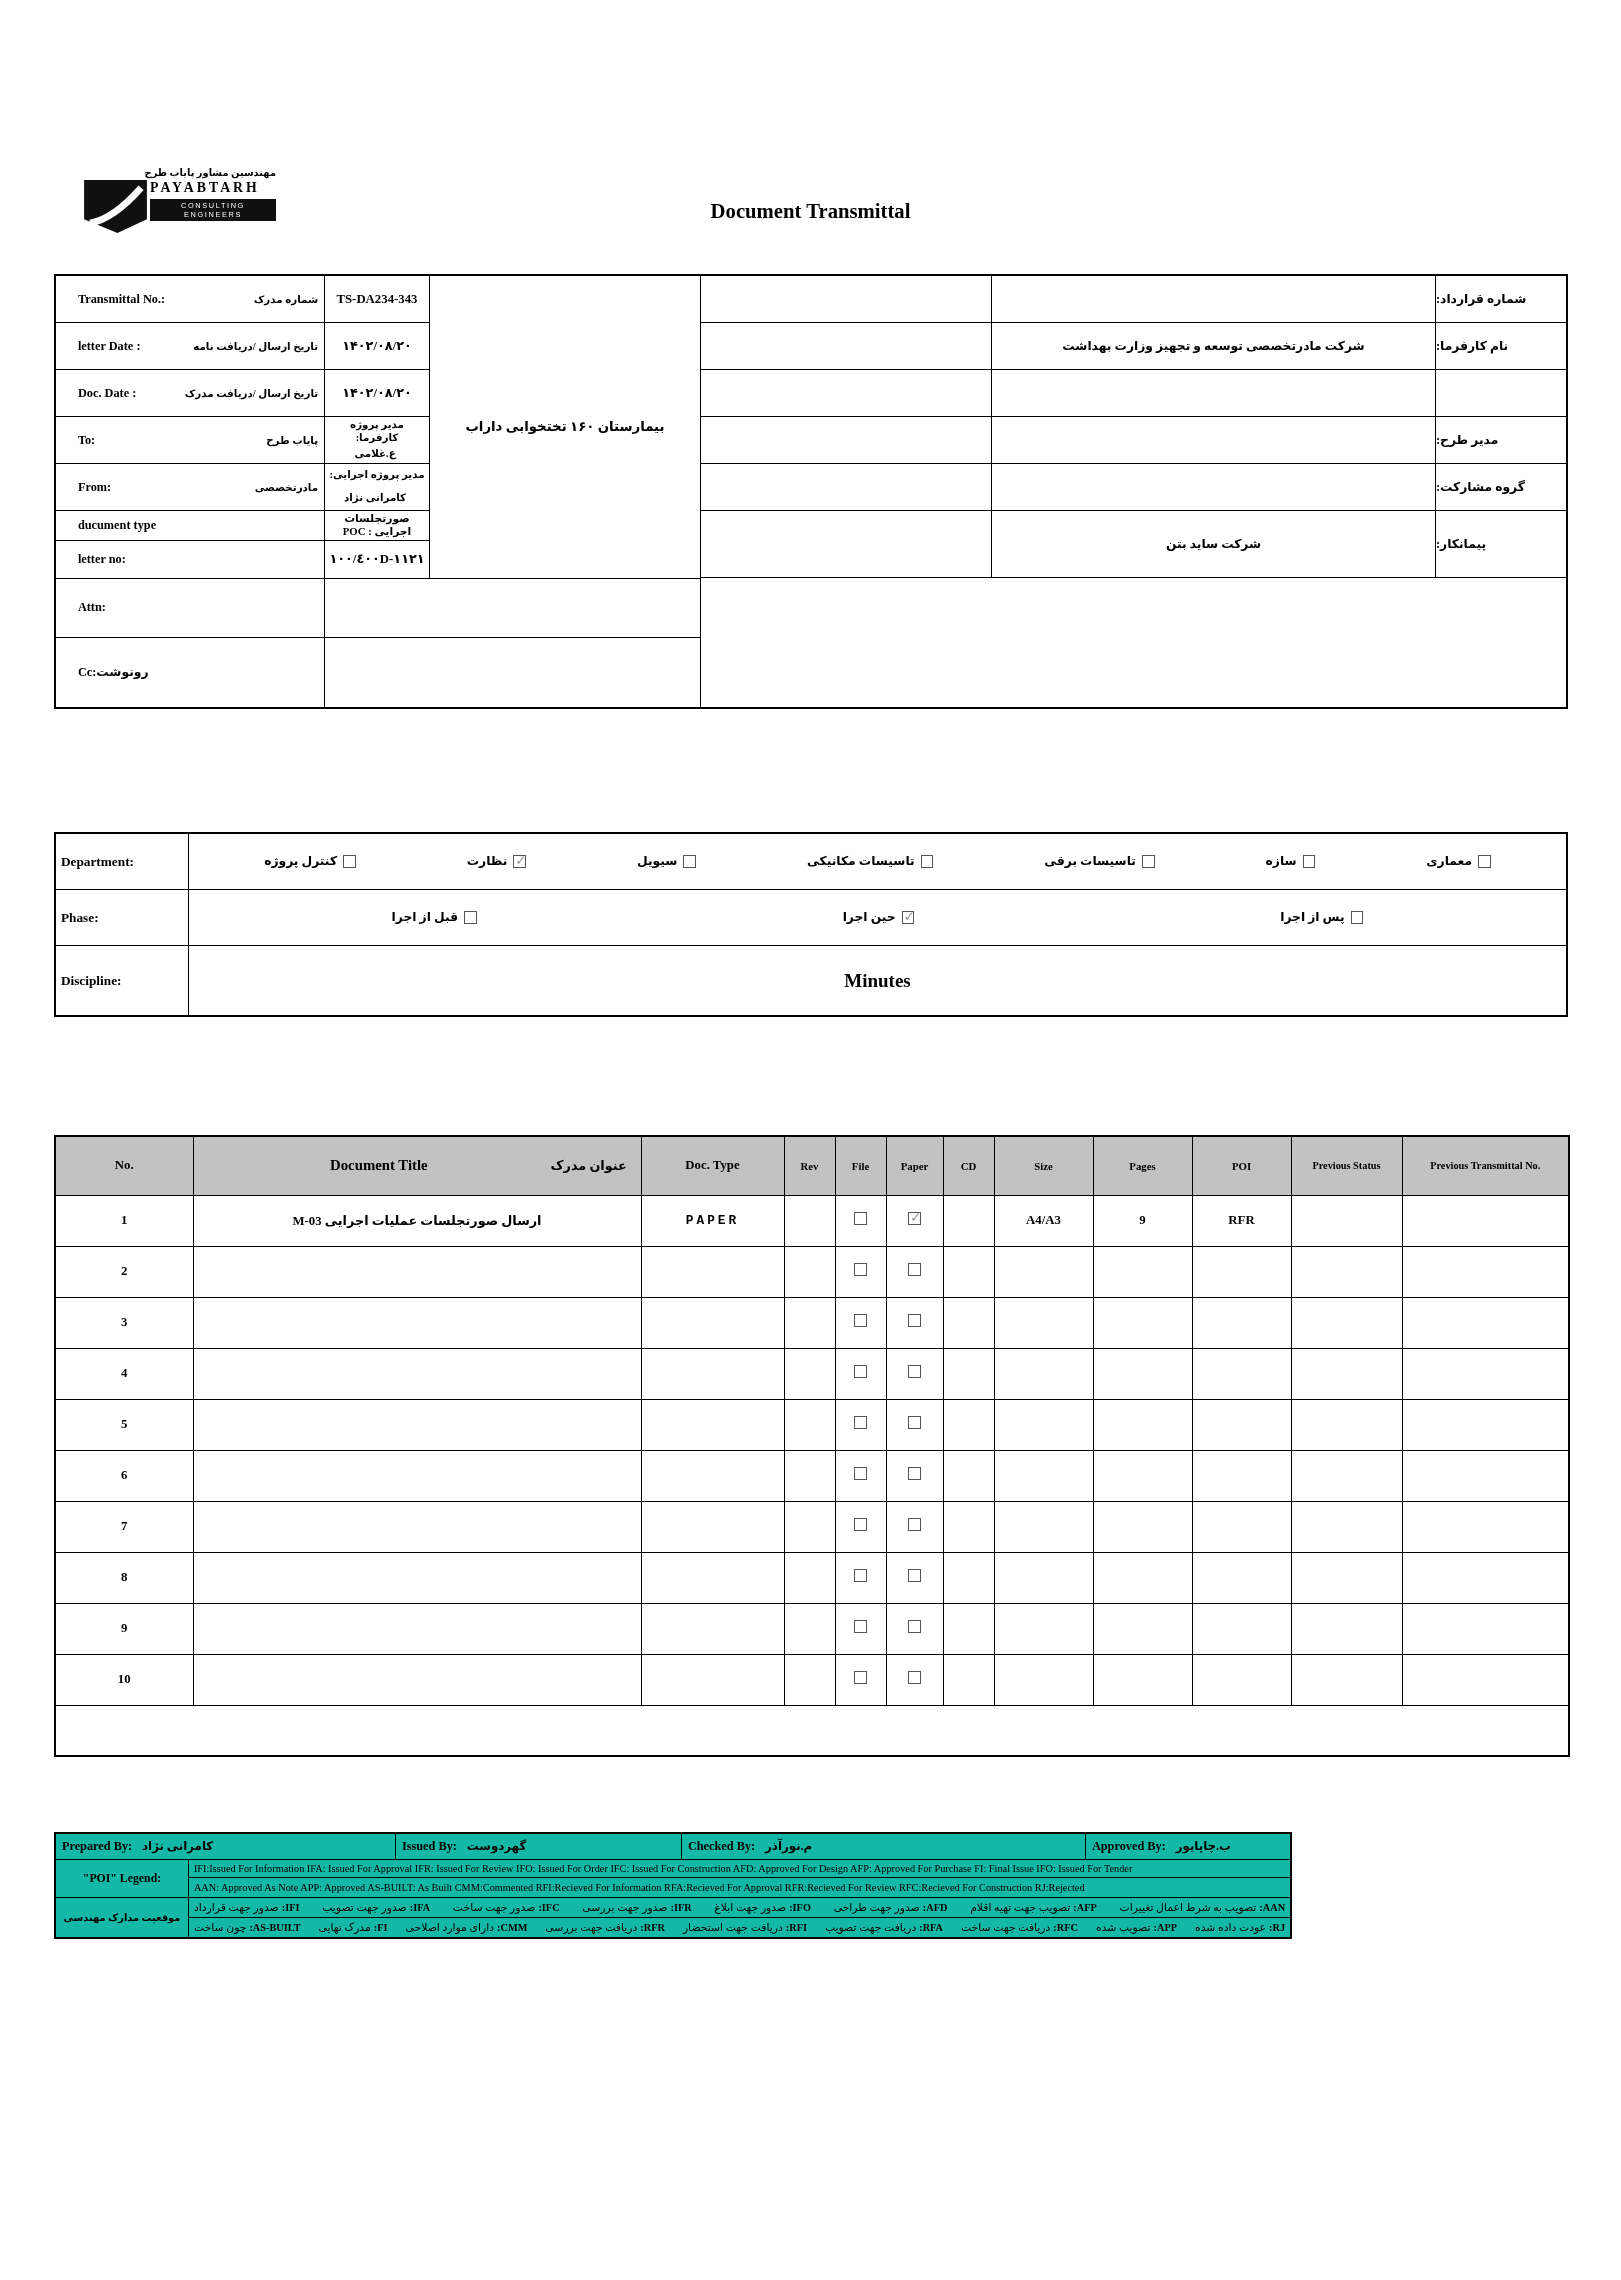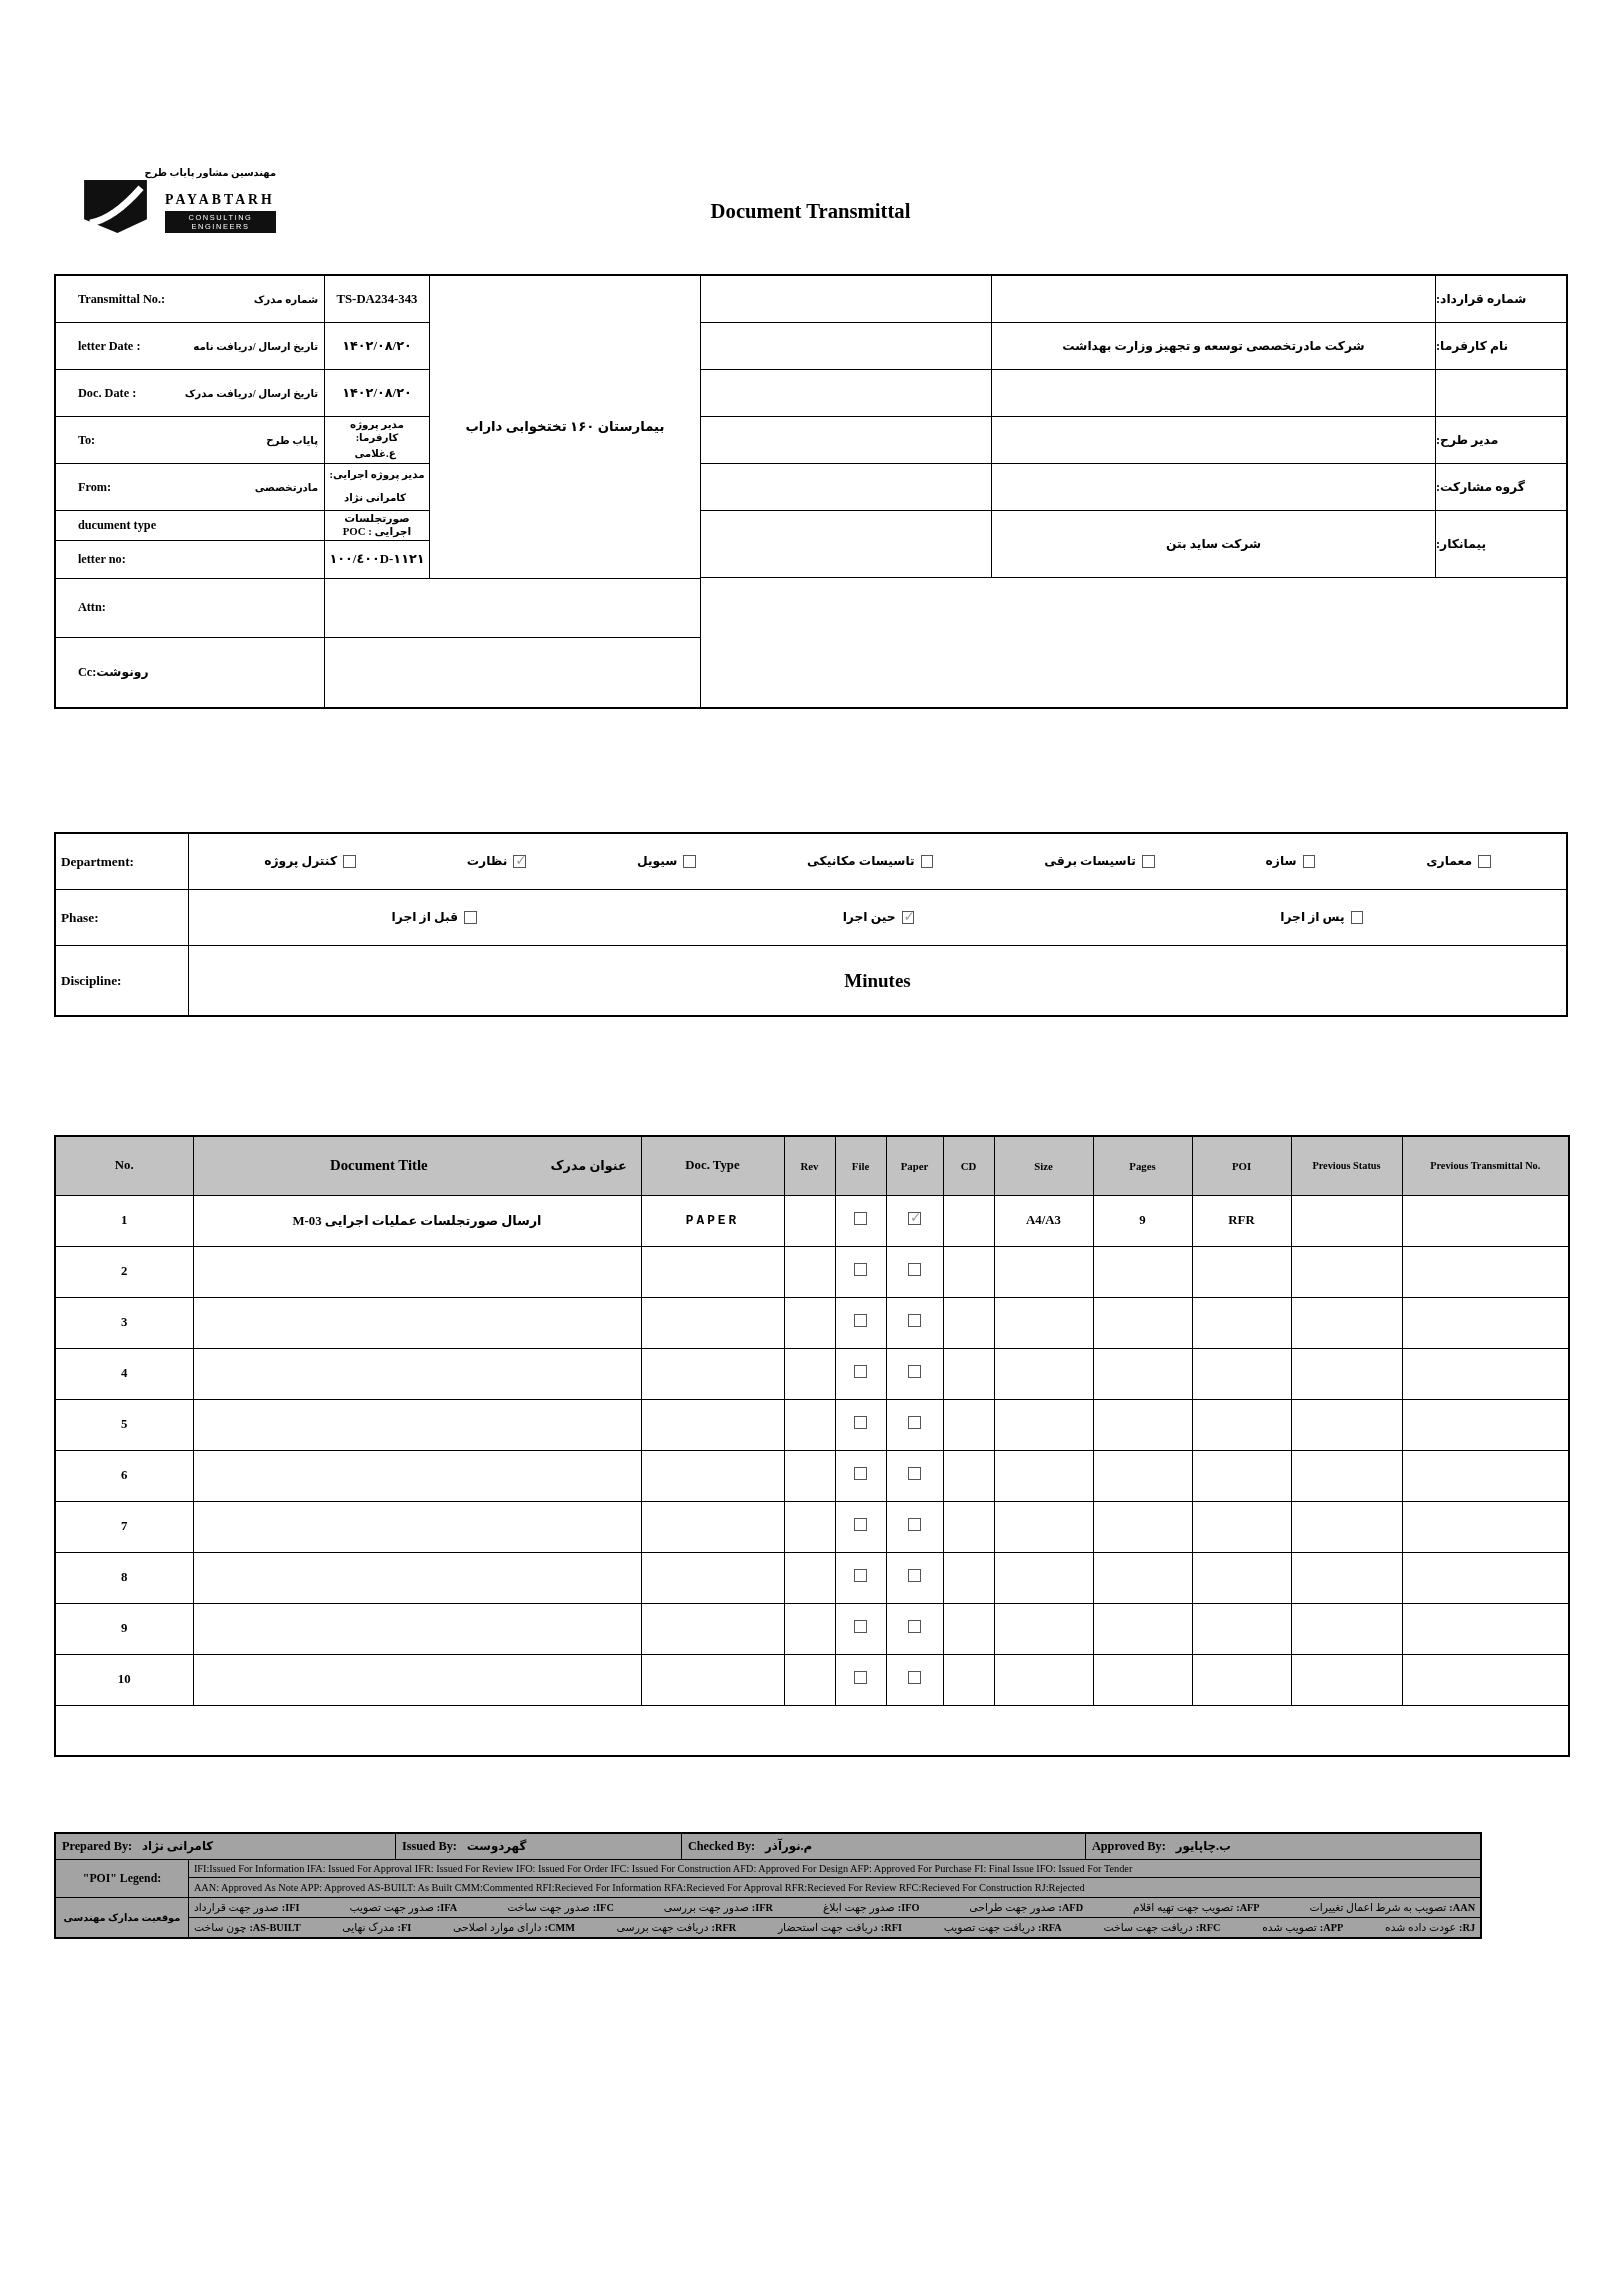--- a/index.html
+++ b/index.html
@@ -3,21 +3,21 @@
 <meta charset="utf-8">
 <style>
   * { box-sizing: border-box; margin: 0; padding: 0; }
   html,body { background:#fff; }
   body { width:1621px; height:2280px; font-family:"Liberation Serif","DejaVu Sans",serif; color:#000; }
   .sheet { position:relative; width:1621px; height:2280px; background:#fff; overflow:hidden; }
 
   
   .logo { position:absolute; left:84px; top:167px; width:192px; }
   .logo-fa { text-align:right; font-size:9.9px; font-weight:bold; margin-bottom:2px; }
-  .logo-row { display:flex; gap:18px; align-items:flex-end; }
+  .logo-row { display:flex; gap:3px; align-items:flex-start; }
   .logo-right { display:flex; flex-direction:column; gap:3px; flex:1; }
   .logo-name { font-size:13.8px; font-weight:bold; letter-spacing:3px; }
   .logo-subbar { background:#101010; color:#fff; font-size:7.4px; letter-spacing:1.6px; padding:2px 3.9px; text-align:center; font-family:"Liberation Sans",sans-serif; }
 
   
   .page-title { position:absolute; top:200px; left:0; width:100%; text-align:center; font-size:20.7px; font-weight:bold; }
 
   
   .cbx { display:inline-block; width:12.8px; height:12.8px; border:1px solid #555; background:#fff; position:relative; flex:none; }
   .cbx.checked::after { content:"\2713"; position:absolute; left:1px; top:-3.9px; font-size:13.8px; color:#9a9a9a; font-weight:bold; }
@@ -68,21 +68,21 @@
   table.doc th.th-xs { font-size:10.8px; }
   .th-title { display:flex; align-items:center; justify-content:space-between; padding:0 11.8px; }
   .th-en { flex:1; font-size:14.8px; }
   .th-fa { font-size:12.8px; }
   table.doc td { height:51px; text-align:center; vertical-align:middle; font-size:12.8px; font-weight:bold; }
   td.c-title { font-size:12.3px; padding:0 5.9px; }
   td.c-type { font-family:"Liberation Mono",monospace; letter-spacing:3px; font-size:12.3px; }
   td.c-empty { height:108px; }
 
   
-  .t-foot { position:absolute; top:1832px; left:54px; width:1428px; border:2px solid #000; background:#a3a3a3; }
+  .t-foot { position:absolute; top:1832px; left:54px; width:1238px; border:2px solid #000; background:#14b8a6; }
   .f-sign { display:flex; border-bottom:1px solid #000; height:25.6px; }
   .f-cell { display:flex; align-items:center; gap:9.9px; padding:0 5.9px; border-right:1px solid #000; }
   .f-cell:last-child { border-right:none; flex:1; }
   .f-cell b { font-size:12.3px; white-space:nowrap; }
   .f-name { font-size:11.8px; font-weight:bold; }
   .w345{width:340px;} .w290{width:286px;} .w410{width:404px;}
   .f-leg { display:flex; border-bottom:1px solid #000; }
   .f-leg:last-child { border-bottom:none; }
   .f-leglab { width:133px; border-right:1px solid #000; display:flex; align-items:center; justify-content:center; font-size:11.8px; font-weight:bold; text-align:center; padding:2px; }
   .fa-lab { font-size:9.9px; }

